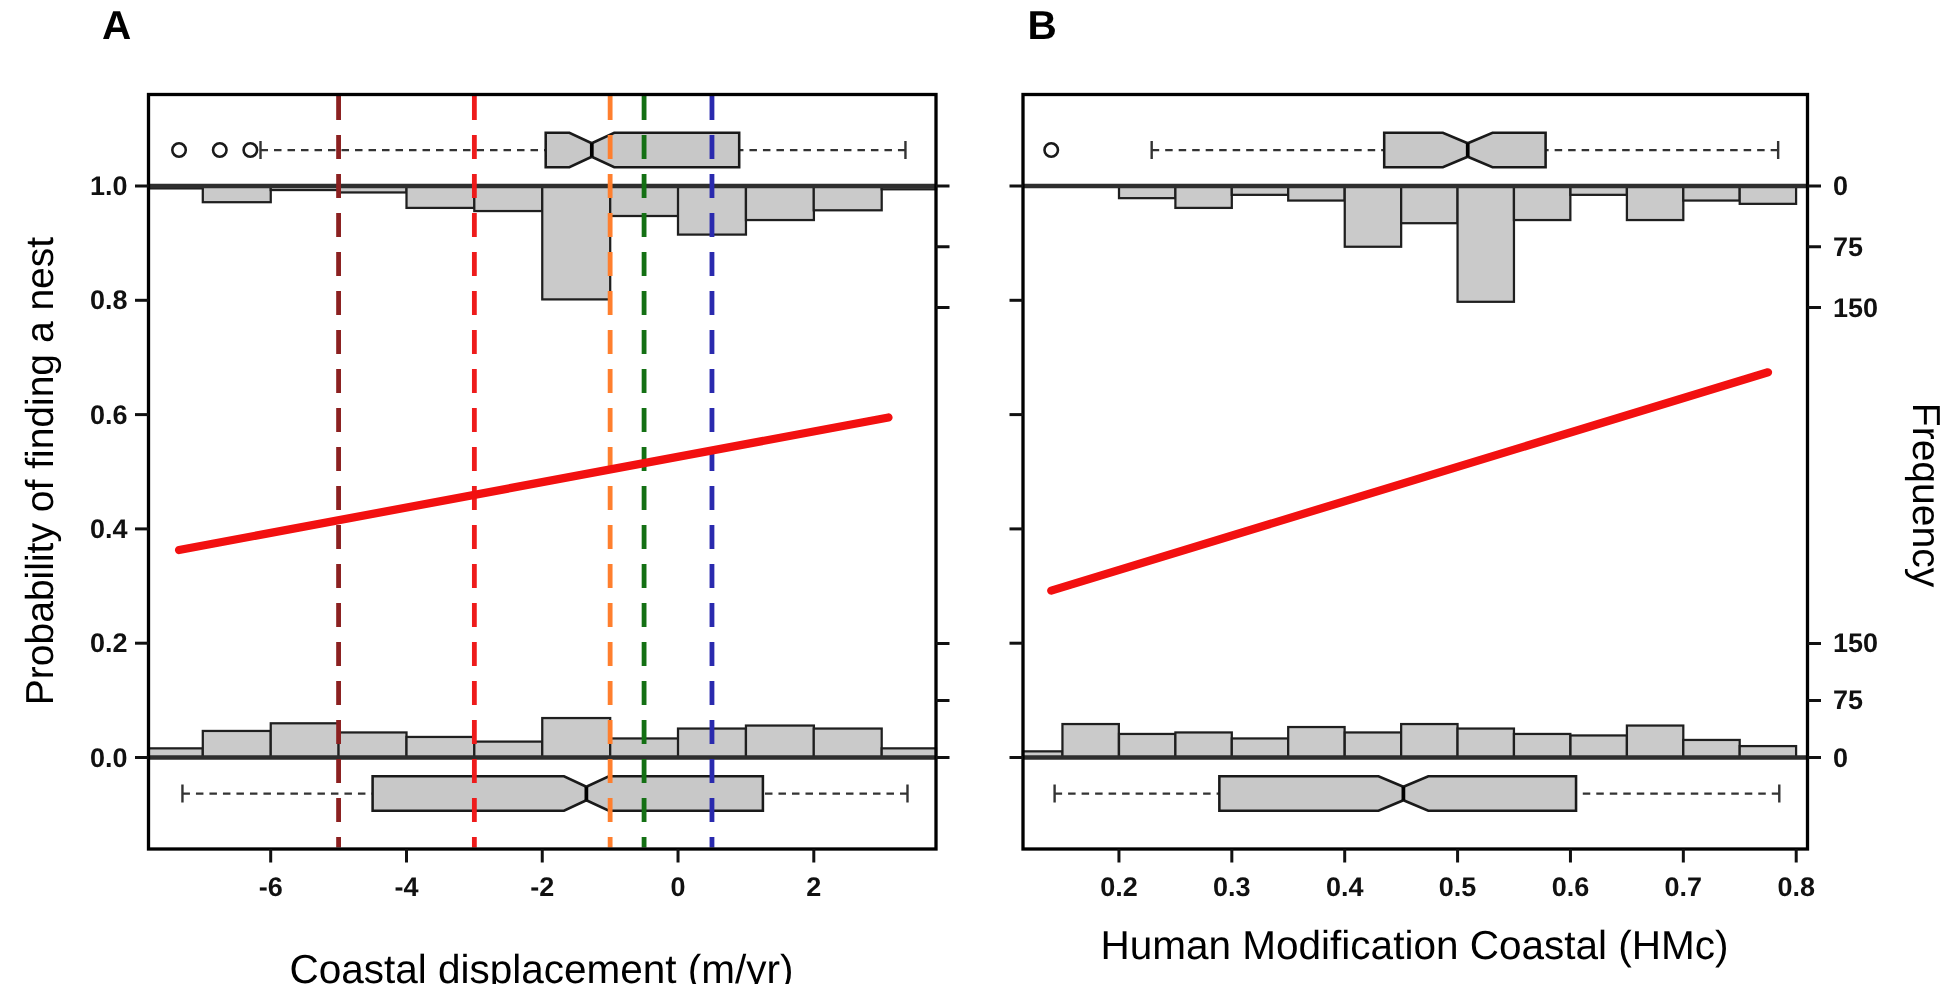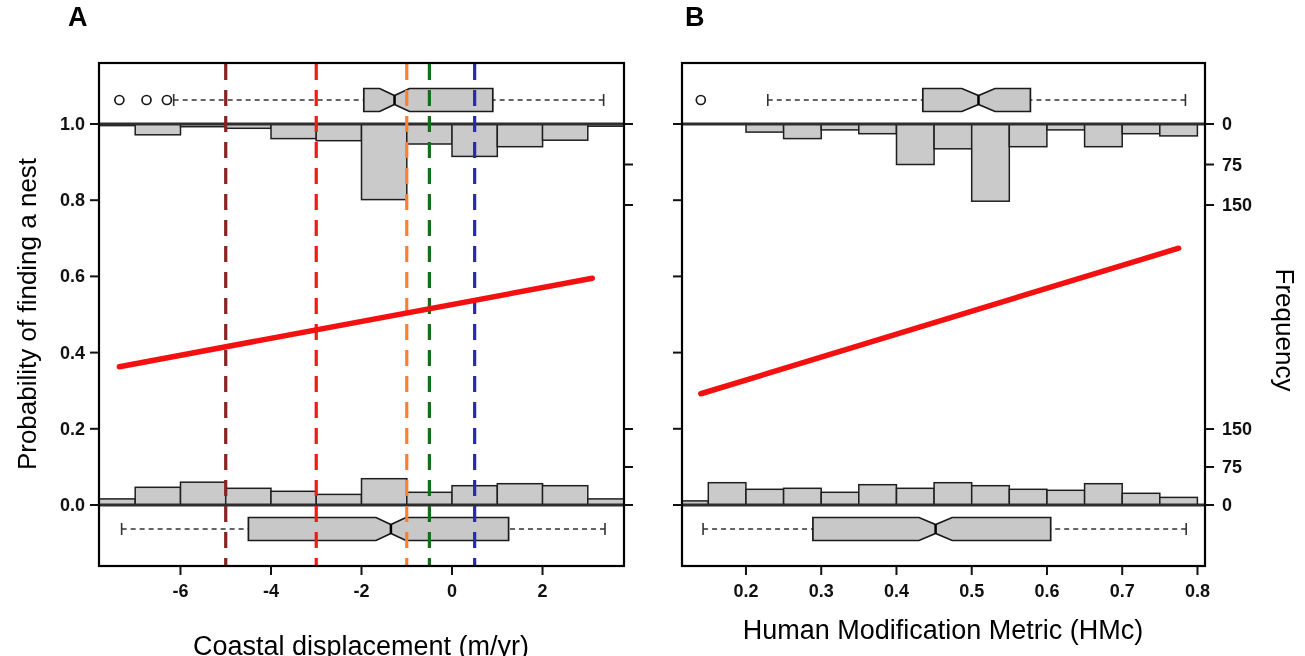--- a/index.html
+++ b/index.html
@@ -166,14 +166,14 @@
       <line x1="1205" y1="205" x2="1214" y2="205" stroke="#111111" stroke-width="2"></line>
       <text x="1222" y="211" text-anchor="start" class="tick">150</text>
       <line x1="1205" y1="428.995" x2="1214" y2="428.995" stroke="#111111" stroke-width="2"></line>
       <text x="1222" y="434.995" text-anchor="start" class="tick">150</text>
     </svg>
   <div class="panel-letter" style="left:68px;top:2px;">A</div>
   <div class="panel-letter" style="left:685px;top:2px;">B</div>
   <div class="y-title">Probability of finding a nest</div>
   <div class="freq-title">Frequency</div>
   <div class="x-title" style="left:361px;margin-top:16px;">Coastal displacement (m/yr)</div>
-  <div class="x-title" style="left:943px;">Human Modification Metric (HMc)</div>
+  <div class="x-title" style="left:943px;">Human Modification Coastal (HMc)</div>
 </div>
 
 </body></html>

